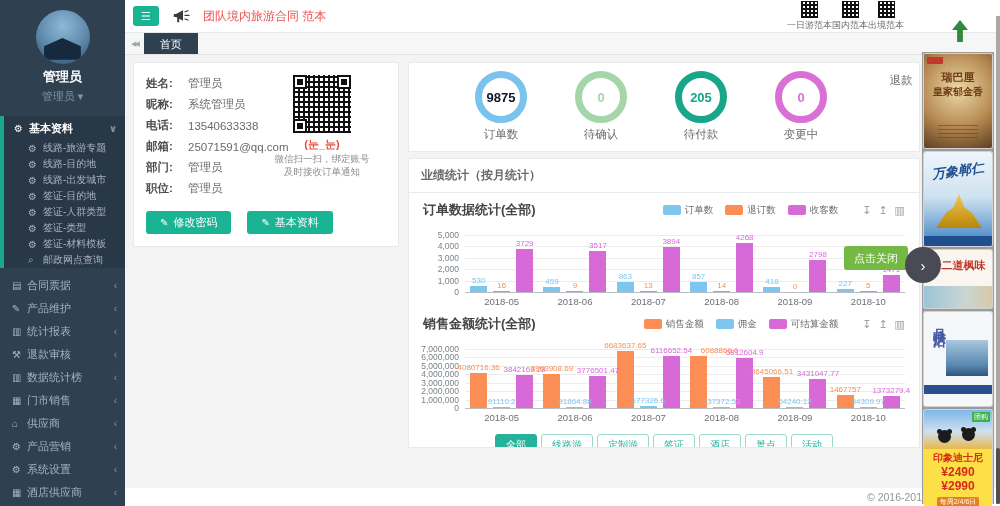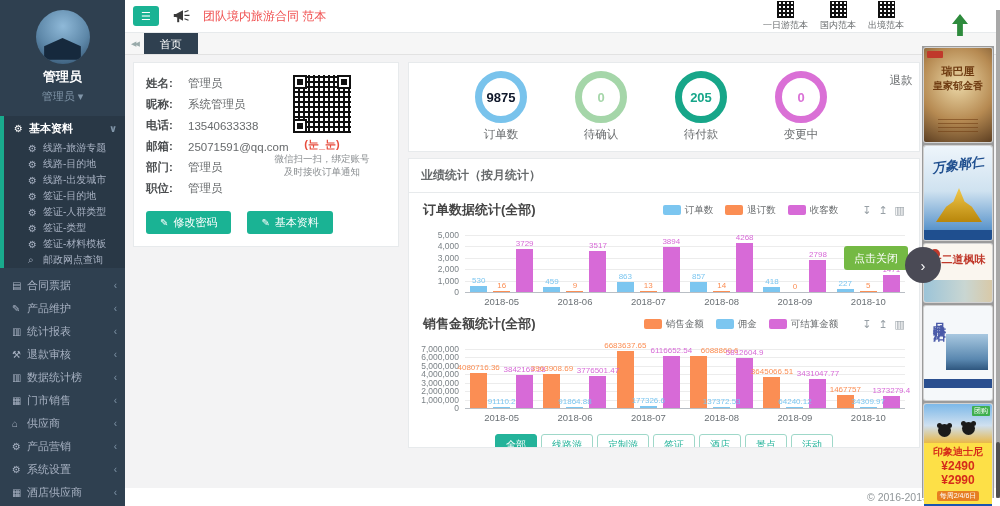--- a/index.html
+++ b/index.html
@@ -19,21 +19,21 @@
 .mi-icon{width:15px;font-size:10px;color:#a7b1c2;flex:0 0 15px}
 .menu-item.active .mi-icon{color:#fff}
 .mi-label{flex:1;white-space:nowrap;overflow:hidden}
 .mi-chev{font-size:10px;color:#8095a8;margin-left:4px}
 
 #main{position:absolute;left:125px;top:0;right:0;bottom:0;background:#f3f3f4}
 #topbar{height:33px;background:#fff;border-bottom:1px solid #e7eaec;display:flex;align-items:center;padding:0 8px}
 .hamburger{width:26px;height:20px;background:#1ab394;color:#fff;border:none;border-radius:3px;font-size:11px;line-height:20px;text-align:center;cursor:pointer}
 .mega{margin-left:14px}
 .notice{color:#f05050;font-size:12px;margin-left:12px;white-space:nowrap}
-.qr-group{display:flex;gap:12px;margin-left:auto;margin-right:88px}
+.qr-group{display:flex;margin-left:auto;margin-right:88px}
 .qr-item{display:flex;flex-direction:column;align-items:center;cursor:pointer}
 .qr-sm{width:17px;height:17px;background:repeating-linear-gradient(0deg,#111 0 2px,transparent 2px 4px),repeating-linear-gradient(90deg,#111 0 2px,#fff 2px 4px)}
 .qr-lab{font-size:9px;color:#676a6c;margin-top:1px;white-space:nowrap}
 #tabbar{height:22px;background:#f6f6f6;border-bottom:1px solid #e2e2e2;display:flex;align-items:stretch}
 .rewind{font-size:7px;color:#9aa;letter-spacing:-2px;align-self:center;margin:0 6px;cursor:pointer}
 .tab{background:#2f4050;color:#fff;font-size:11px;padding:4px 16px;cursor:pointer}
 #content{position:relative;height:451px}
 .card{position:absolute;background:#fff;border:1px solid #e7eaec}
 
 #profile{left:8px;top:7px;width:266px}
@@ -76,21 +76,21 @@
 .bar-label{position:absolute;left:50%;transform:translateX(-50%);font-size:8px;white-space:nowrap;z-index:2}
 .xrow{display:flex;margin:3px 14px 0 56px}
 .xrow span{flex:1;text-align:center;font-size:9.5px;color:#6a7075}
 .filters{display:flex;justify-content:center;gap:4px;margin-top:11px}
 .fbtn{font-size:10px;padding:3px 10px;border:1px solid #9fd8c9;color:#24b39a;background:#fff;border-radius:3px;cursor:pointer}
 .fbtn.active{background:#24b39a;color:#fff;border-color:#24b39a}
 
 #footerbar{position:absolute;left:0;right:0;bottom:0;height:18px;background:#fff}
 #copyright{position:absolute;left:742px;top:3px;font-size:10.5px;color:#909699;white-space:nowrap}
 
-#ad-rail{position:absolute;right:0;top:10px;width:80px;height:488px;z-index:10}
+#ad-rail{position:absolute;right:0;top:16px;width:80px;height:488px;z-index:10}
 .green-arrow{position:absolute;left:32px;top:4px;width:16px;height:22px;background:#2e8b3d;clip-path:polygon(50% 0,100% 45%,68% 45%,68% 100%,32% 100%,32% 45%,0 45%)}
 #posters{position:absolute;left:2px;top:36px;width:72px;bottom:0;background:#9b9b9b;padding:2px;display:flex;flex-direction:column;gap:4px}
 .poster{position:relative;width:100%;flex:0 0 auto;border-radius:2px;overflow:hidden;box-shadow:0 0 0 1px rgba(255,255,255,.55);cursor:pointer}
 .p1{background:radial-gradient(circle at 50% 38%,#ecd9a8 0%,#b68a52 55%,#5d3f22 100%)}
 .p1-t{display:block;text-align:center;font-weight:bold;color:#6e3a10}
 .p1-t1{margin-top:16px;font-size:11px}
 .p1-t2{font-size:10px}
 .p1-chip{position:absolute;top:3px;left:3px;width:16px;height:7px;background:#c0392b;border-radius:1px}
 .p1-lines{position:absolute;bottom:10px;left:14px;right:14px;height:16px;background:repeating-linear-gradient(0deg,rgba(110,58,16,.55) 0 1px,transparent 1px 4px)}
 .p2{background:linear-gradient(180deg,#eef5fb 0%,#cfe2f0 48%,#3a7fc1 100%)}

